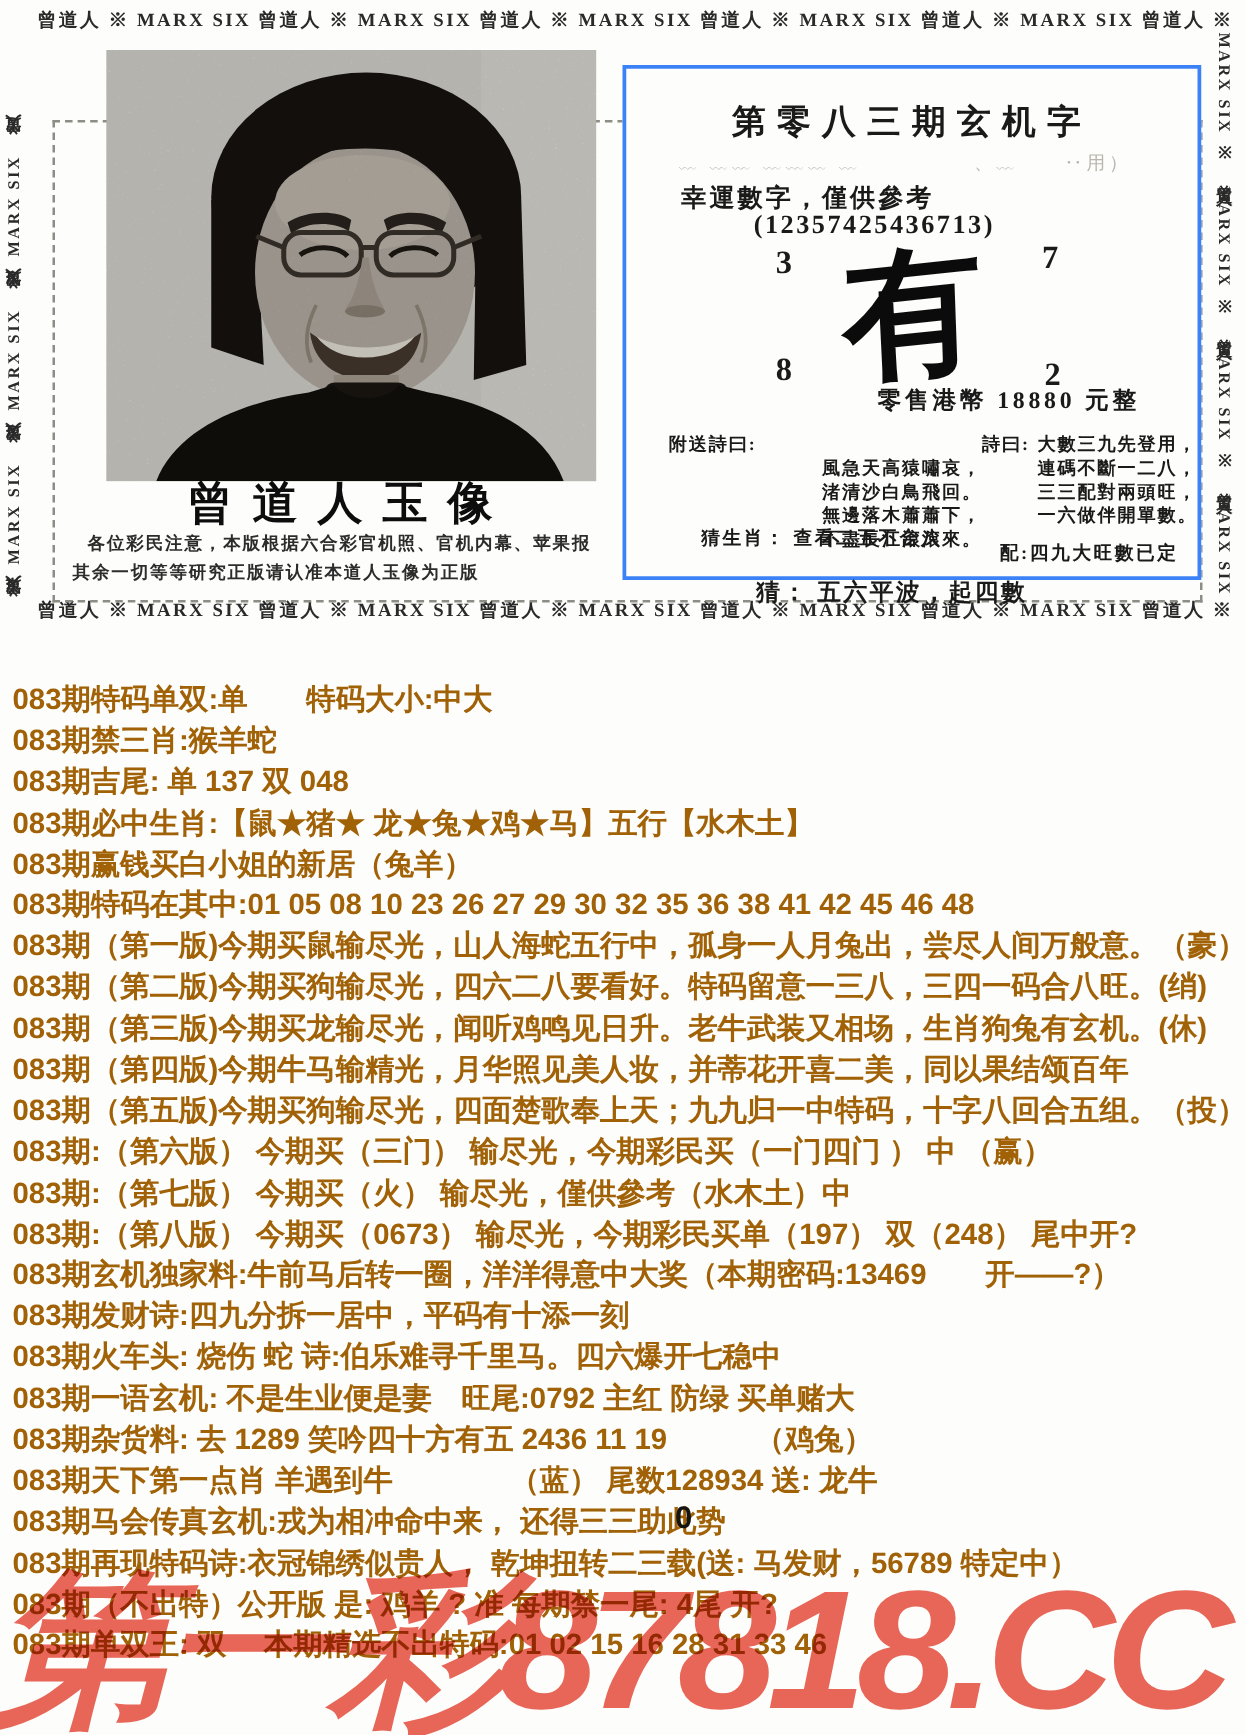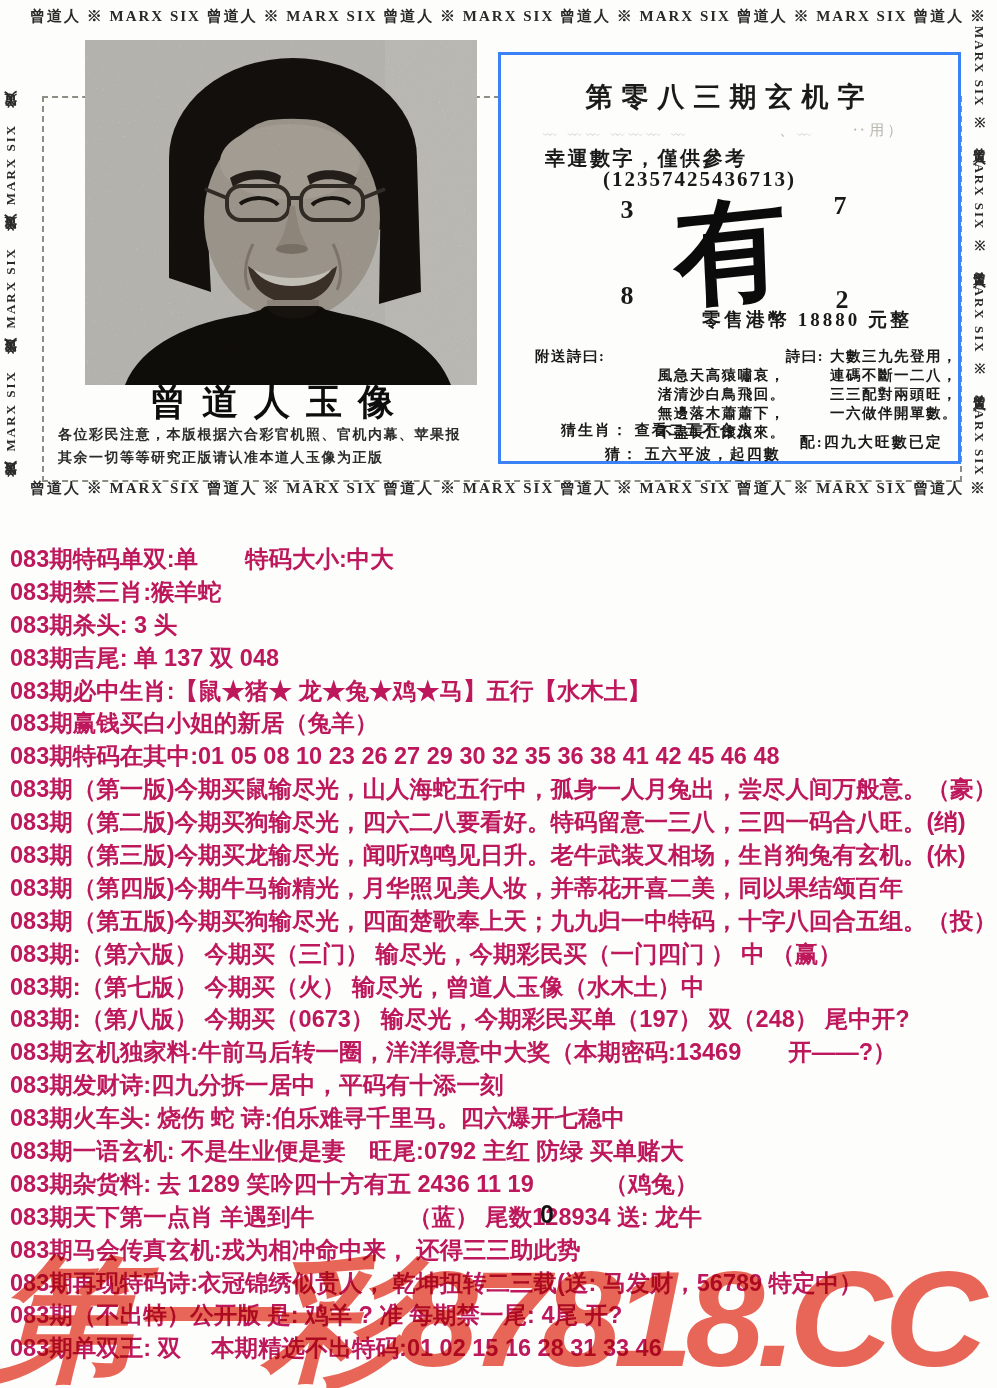--- a/index.html
+++ b/index.html
@@ -22,21 +22,21 @@
   .dashed-frame{position:absolute;left:42px;top:96px;width:916px;height:382px;
                 border:2px dashed #8d8d86;}
 
   
   .photo{position:absolute;left:85px;top:40px;width:392px;height:345px;z-index:2;}
   .caption{position:absolute;left:80px;top:378px;width:400px;z-index:3;text-align:center;
            font-family:"Liberation Serif",serif;font-weight:700;font-size:36px;
            letter-spacing:16px;color:#0d0d0d;}
   .note{position:absolute;left:58px;width:440px;z-index:3;font-family:"Liberation Serif",serif;
         font-weight:700;font-size:14px;letter-spacing:1.5px;color:#2c2c2c;white-space:nowrap;}
-  .note1{top:426px;}
+  .note1{top:426px;margin-left:12px;}
   .note2{top:449px;}
 
   
   .mbox{position:absolute;left:498px;top:52px;width:457px;height:406px;z-index:2;
         border:3px solid #3b82f6;background:#fdfdfb;
         font-family:"Liberation Serif",serif;color:#1a1a1a;}
   .mb-title{position:absolute;top:24px;left:0;right:0;text-align:center;font-weight:700;
             font-size:27px;letter-spacing:9px;white-space:nowrap;}
   .mb-faded{position:absolute;top:66px;left:42px;right:22px;color:#b9b6ae;font-size:15px;
             letter-spacing:3px;white-space:nowrap;overflow:hidden;}
@@ -53,26 +53,26 @@
   .mb-price{position:absolute;top:252px;right:46px;font-weight:700;font-size:19px;letter-spacing:3px;}
   .mb-poems{position:absolute;top:292px;left:0;right:0;display:flex;}
   .poem{display:flex;font-weight:700;font-size:14.5px;letter-spacing:1.5px;line-height:19px;}
   .poem-left{margin-left:34px;width:252px;flex-direction:column;}
   .poem-label{white-space:nowrap;margin-right:6px;}
   .pline{white-space:nowrap;text-align:right;}
   .mb-guessrow{position:absolute;top:366px;left:0;right:0;display:flex;font-weight:700;
                font-size:15px;letter-spacing:2px;}
   .mb-guess-zodiac{margin-left:60px;}
   .mb-match{margin-left:46px;margin-top:12px;}
-  .mb-guess2{position:absolute;top:390px;left:104px;font-weight:700;font-size:15px;letter-spacing:2px;}
+  .mb-guess2{position:absolute;top:406px;left:104px;font-weight:700;font-size:19px;letter-spacing:2px;}
 
   
   .body-lines{position:absolute;left:10px;top:543px;right:0;z-index:1;}
   .bline{height:32.9px;line-height:32.9px;font-size:23.5px;font-weight:700;
-         white-space:nowrap;color:#be185d;}
+         white-space:nowrap;color:#a16207;}
   .stray-zero{position:absolute;left:540px;top:1200px;font-size:25px;font-weight:700;z-index:1;}
 
   
   .watermark{position:absolute;left:-6px;top:1252px;z-index:5;white-space:nowrap;
              font-weight:700;font-style:italic;font-size:150px;line-height:150px;
              letter-spacing:-8px;mix-blend-mode:multiply;opacity:0.93;
              transform:scale(0.95,0.90);transform-origin:left top;}
 </style>
 </head>
 <body>
@@ -167,32 +167,31 @@
     <div class="mb-guessrow">
       <span class="mb-guess-zodiac">猜生肖： 查看二五不合八</span>
       <span class="mb-match">配:四九大旺數已定</span>
     </div>
     <div class="mb-guess2">猜： 五六平波，起四數</div>
   </div>
 
   <div class="body-lines">
       <div class="bline">083期特码单双:单　　特码大小:中大</div>
       <div class="bline">083期禁三肖:猴羊蛇</div>
-      <div class="bline">083期杀头: 3 头</div>
       <div class="bline">083期吉尾: 单 137 双  048</div>
       <div class="bline">083期必中生肖:【鼠★猪★ 龙★兔★鸡★马】五行【水木土】</div>
       <div class="bline">083期赢钱买白小姐的新居（兔羊）</div>
       <div class="bline">083期特码在其中:01 05 08 10 23 26 27 29 30 32 35 36 38 41 42 45 46 48</div>
       <div class="bline">083期（第一版)今期买鼠输尽光，山人海蛇五行中，孤身一人月兔出，尝尽人间万般意。（豪）</div>
       <div class="bline">083期（第二版)今期买狗输尽光，四六二八要看好。特码留意一三八，三四一码合八旺。(绡)</div>
       <div class="bline">083期（第三版)今期买龙输尽光，闻听鸡鸣见日升。老牛武装又相场，生肖狗兔有玄机。(休)</div>
       <div class="bline">083期（第四版)今期牛马输精光，月华照见美人妆，并蒂花开喜二美，同以果结颂百年</div>
       <div class="bline">083期（第五版)今期买狗输尽光，四面楚歌奉上天；九九归一中特码，十字八回合五组。（投）</div>
       <div class="bline">083期:（第六版） 今期买（三门） 输尽光，今期彩民买（一门四门 ） 中 （赢）</div>
-      <div class="bline">083期:（第七版） 今期买（火） 输尽光，曾道人玉像（水木土）中</div>
+      <div class="bline">083期:（第七版） 今期买（火） 输尽光，僅供參考（水木土）中</div>
       <div class="bline">083期:（第八版） 今期买（0673） 输尽光，今期彩民买单（197）  双（248） 尾中开?</div>
       <div class="bline">083期玄机独家料:牛前马后转一圈，洋洋得意中大奖（本期密码:13469　　开——?）</div>
       <div class="bline">083期发财诗:四九分拆一居中，平码有十添一刻</div>
       <div class="bline">083期火车头: 烧伤 蛇 诗:伯乐难寻千里马。四六爆开七稳中</div>
       <div class="bline">083期一语玄机: 不是生业便是妻　旺尾:0792 主红 防绿 买单赌大</div>
       <div class="bline">083期杂货料: 去 1289 笑吟四十方有五  2436 11 19　　　（鸡兔）</div>
       <div class="bline">083期天下第一点肖 羊遇到牛　　　　（蓝） 尾数128934 送: 龙牛</div>
       <div class="bline">083期马会传真玄机:戎为相冲命中来， 还得三三助此势</div>
       <div class="bline">083期再现特码诗:衣冠锦绣似贵人， 乾坤扭转二三载(送: 马发财，56789  特定中）</div>
       <div class="bline">083期（不出特）公开版 是: 鸡羊 ? 准 每期禁一尾: 4尾 开?</div>

